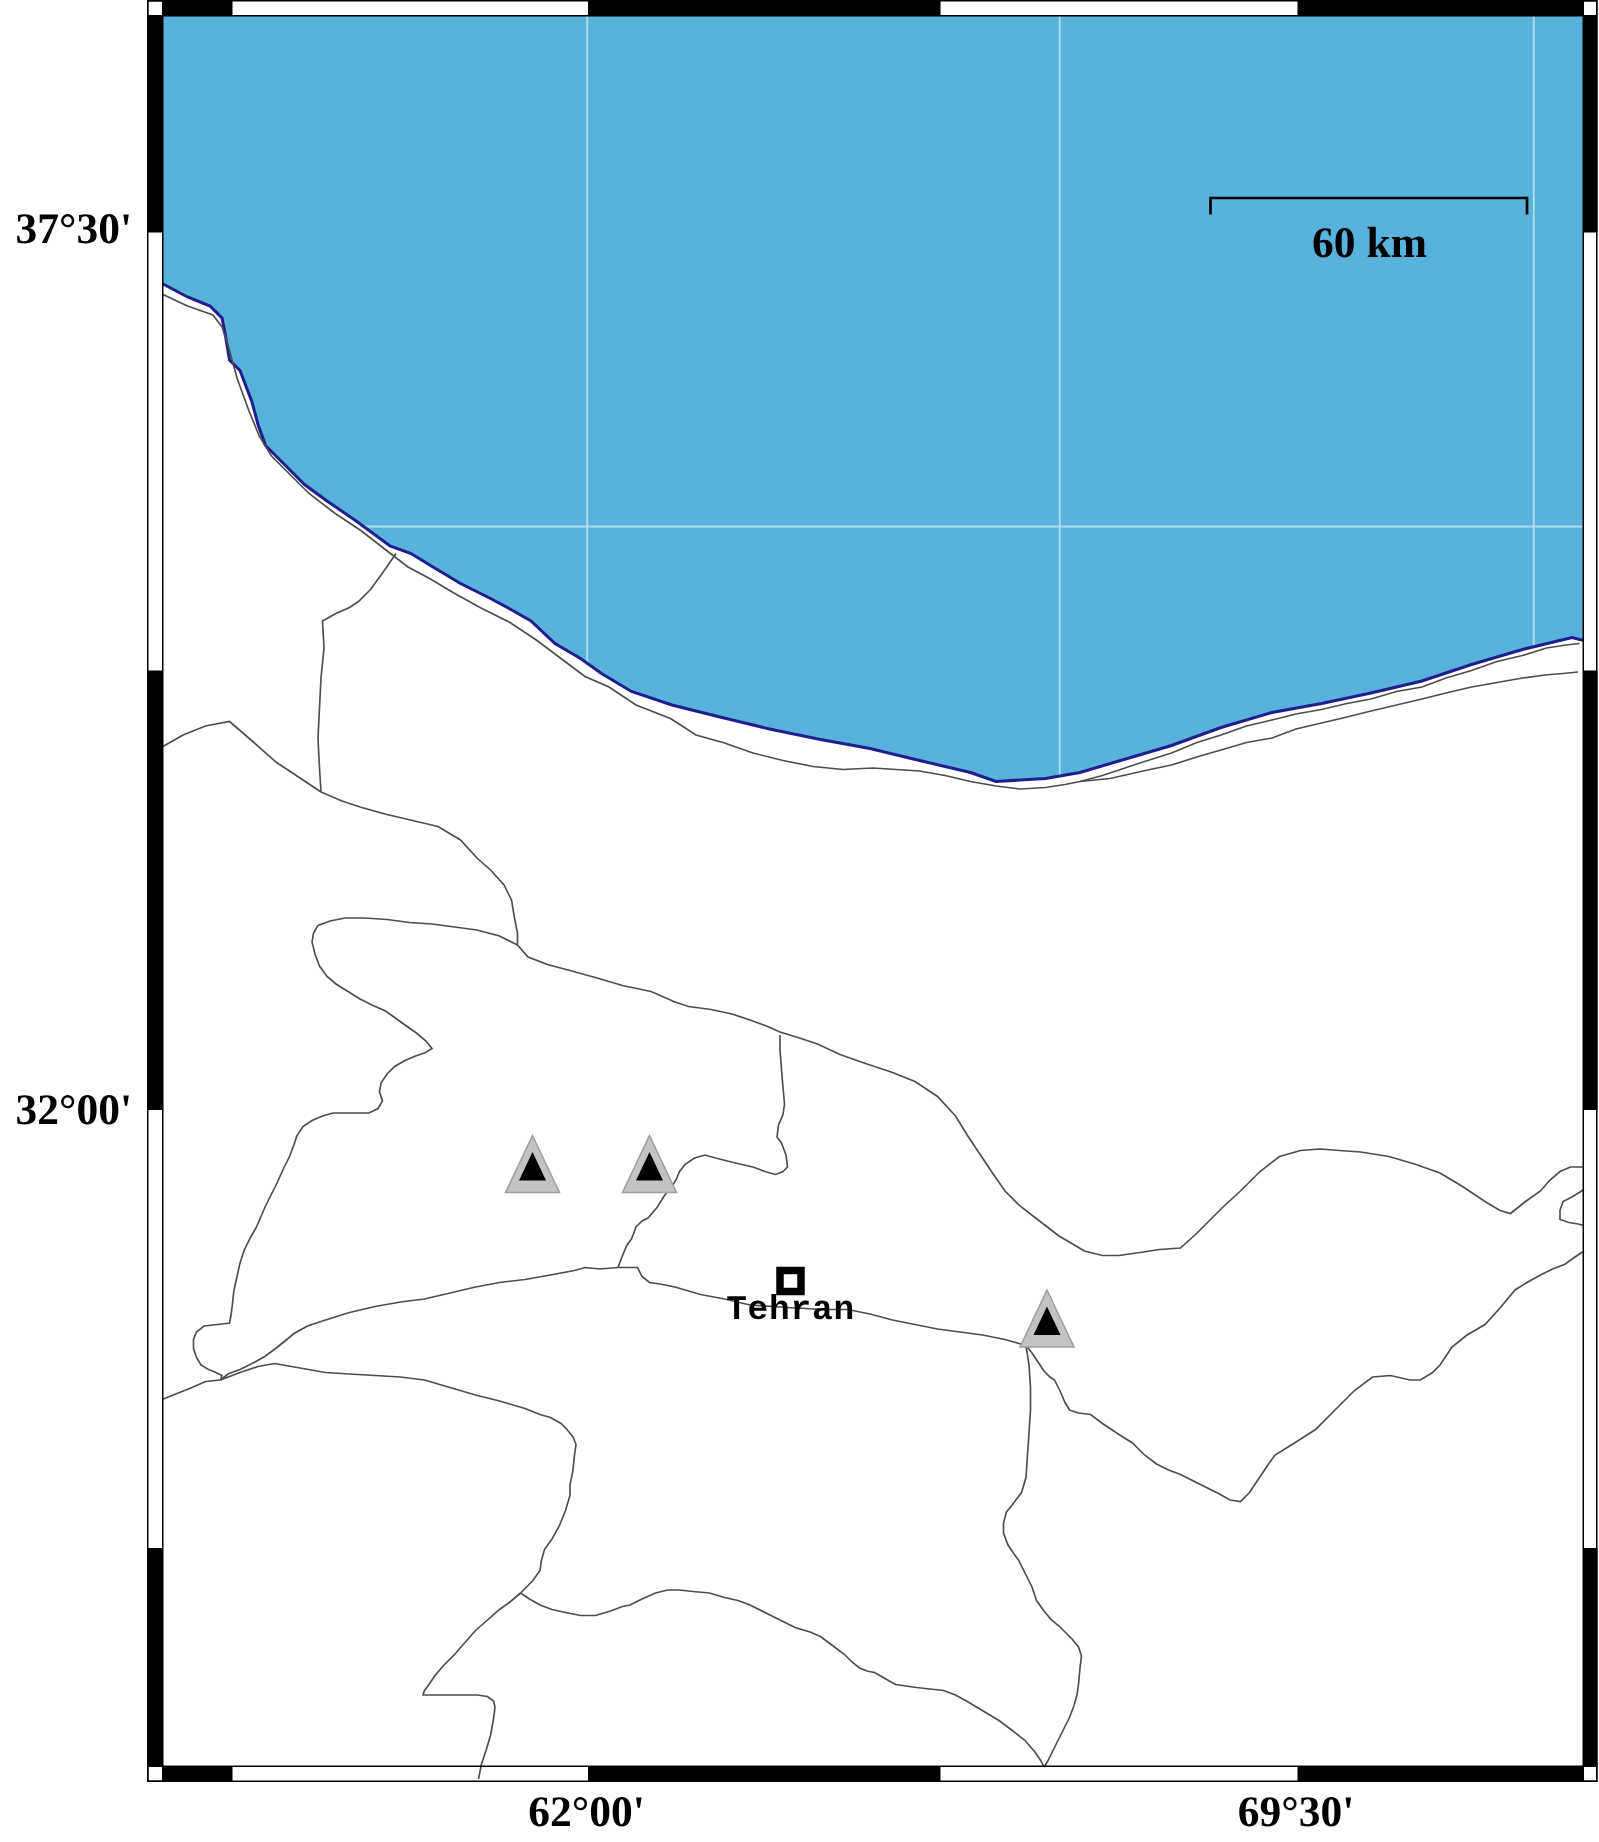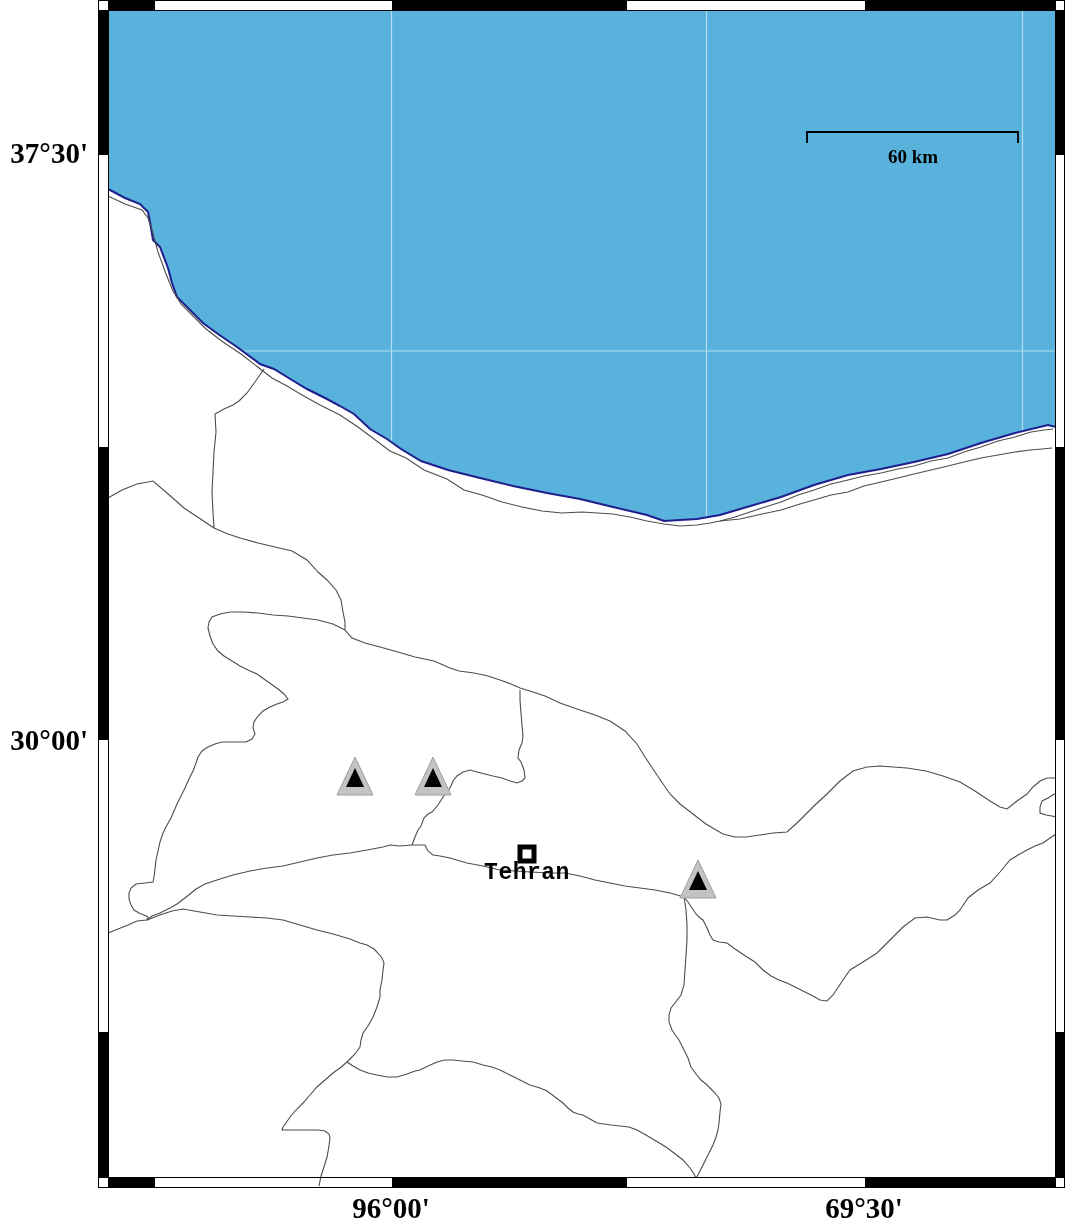--- a/index.html
+++ b/index.html
@@ -3,21 +3,21 @@
 <meta charset="utf-8">
 <style>
   html,body{margin:0;padding:0;background:#ffffff;}
   #stage{position:relative;width:1066px;height:1228px;background:#ffffff;overflow:hidden;
          font-family:"Liberation Serif","DejaVu Serif",serif;}
   #mapsvg{position:absolute;left:0;top:0;}
   .lbl{position:absolute;font-weight:bold;color:#000;white-space:nowrap;}
   .ylab{transform:translate(-100%,-54%);font-size:29px;}
   .xlab{transform:translateX(-50%);font-size:29px;}
   .citylab{transform:translateX(-50%);font-size:23px;letter-spacing:0.5px;font-family:Liberation Mono, monospace;}
-  .scalelab{transform:translateX(-50%);font-size:19px;}
+  .scalelab{transform:translateX(-50%);font-size:29px;}
 </style>
 </head>
 <body>
 
 <div id="stage">
 
   <svg id="mapsvg" width="1066" height="1228" viewBox="0 0 1066 1228">
     <defs>
       <clipPath id="innerclip">
           <rect x="108" y="10" width="948" height="1168"></rect>
@@ -86,19 +86,19 @@
         <polygon points="424,787 442,787 433,768" fill="#000000"></polygon>
         <polygon points="680,898 716,898 698,860" fill="#c3c3c3" stroke="#9e9e9e" stroke-width="1"></polygon>
         <polygon points="689,890 707,890 698,871" fill="#000000"></polygon>
         <rect x="520" y="847" width="14" height="14" fill="#ffffff" stroke="#000000" stroke-width="5"></rect>
       </g>
 
     <path id="scalebar" fill="none" stroke-width="1.8" stroke="#000000" d="M807,143 V132 H1018 V143"></path>
   </svg>
 
   <div class="lbl ylab" style="left: 88px; top: 155px;">37°30'</div>
-  <div class="lbl ylab" style="left: 88px; top: 742px;">30°00'</div>
-  <div class="lbl xlab" style="left: 391px; top: 1192px;">96°00'</div>
+  <div class="lbl ylab" style="left: 88px; top: 742px;">32°00'</div>
+  <div class="lbl xlab" style="left: 391px; top: 1192px;">62°00'</div>
   <div class="lbl xlab" style="left: 864px; top: 1192px;">69°30'</div>
   <div class="lbl citylab" style="left: 527px; top: 860px;">Tehran</div>
   <div class="lbl scalelab" style="left: 913px; top: 146px;">60 km</div>
 
 </div>
 
 </body></html>

